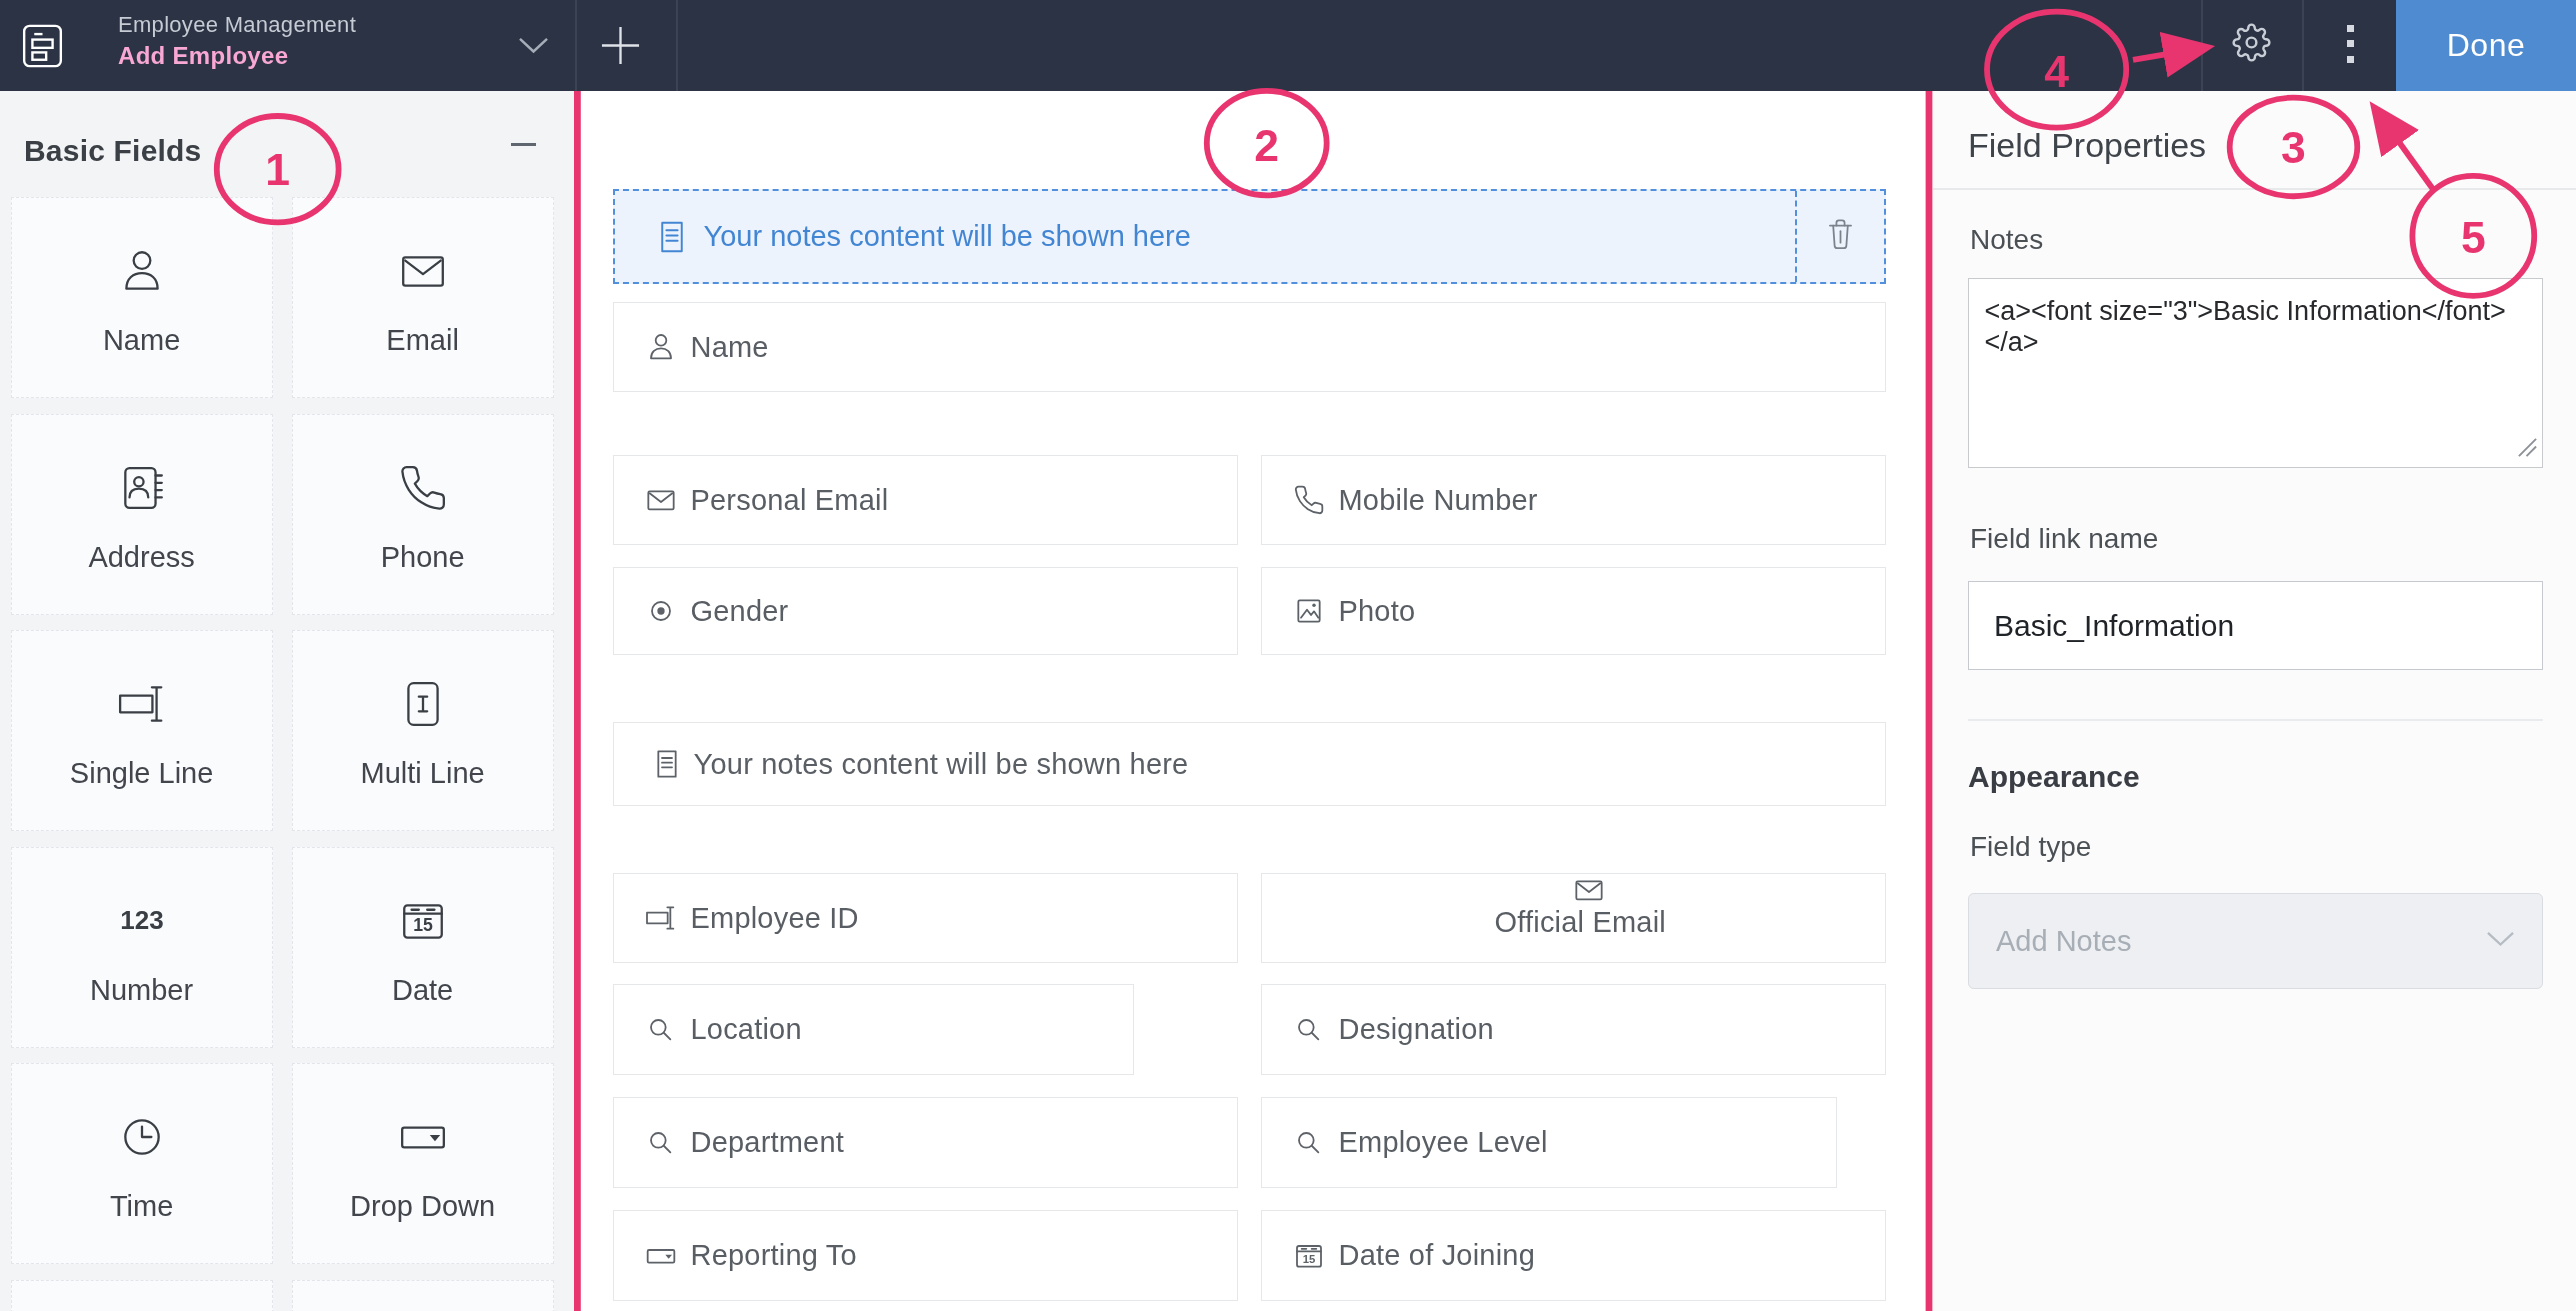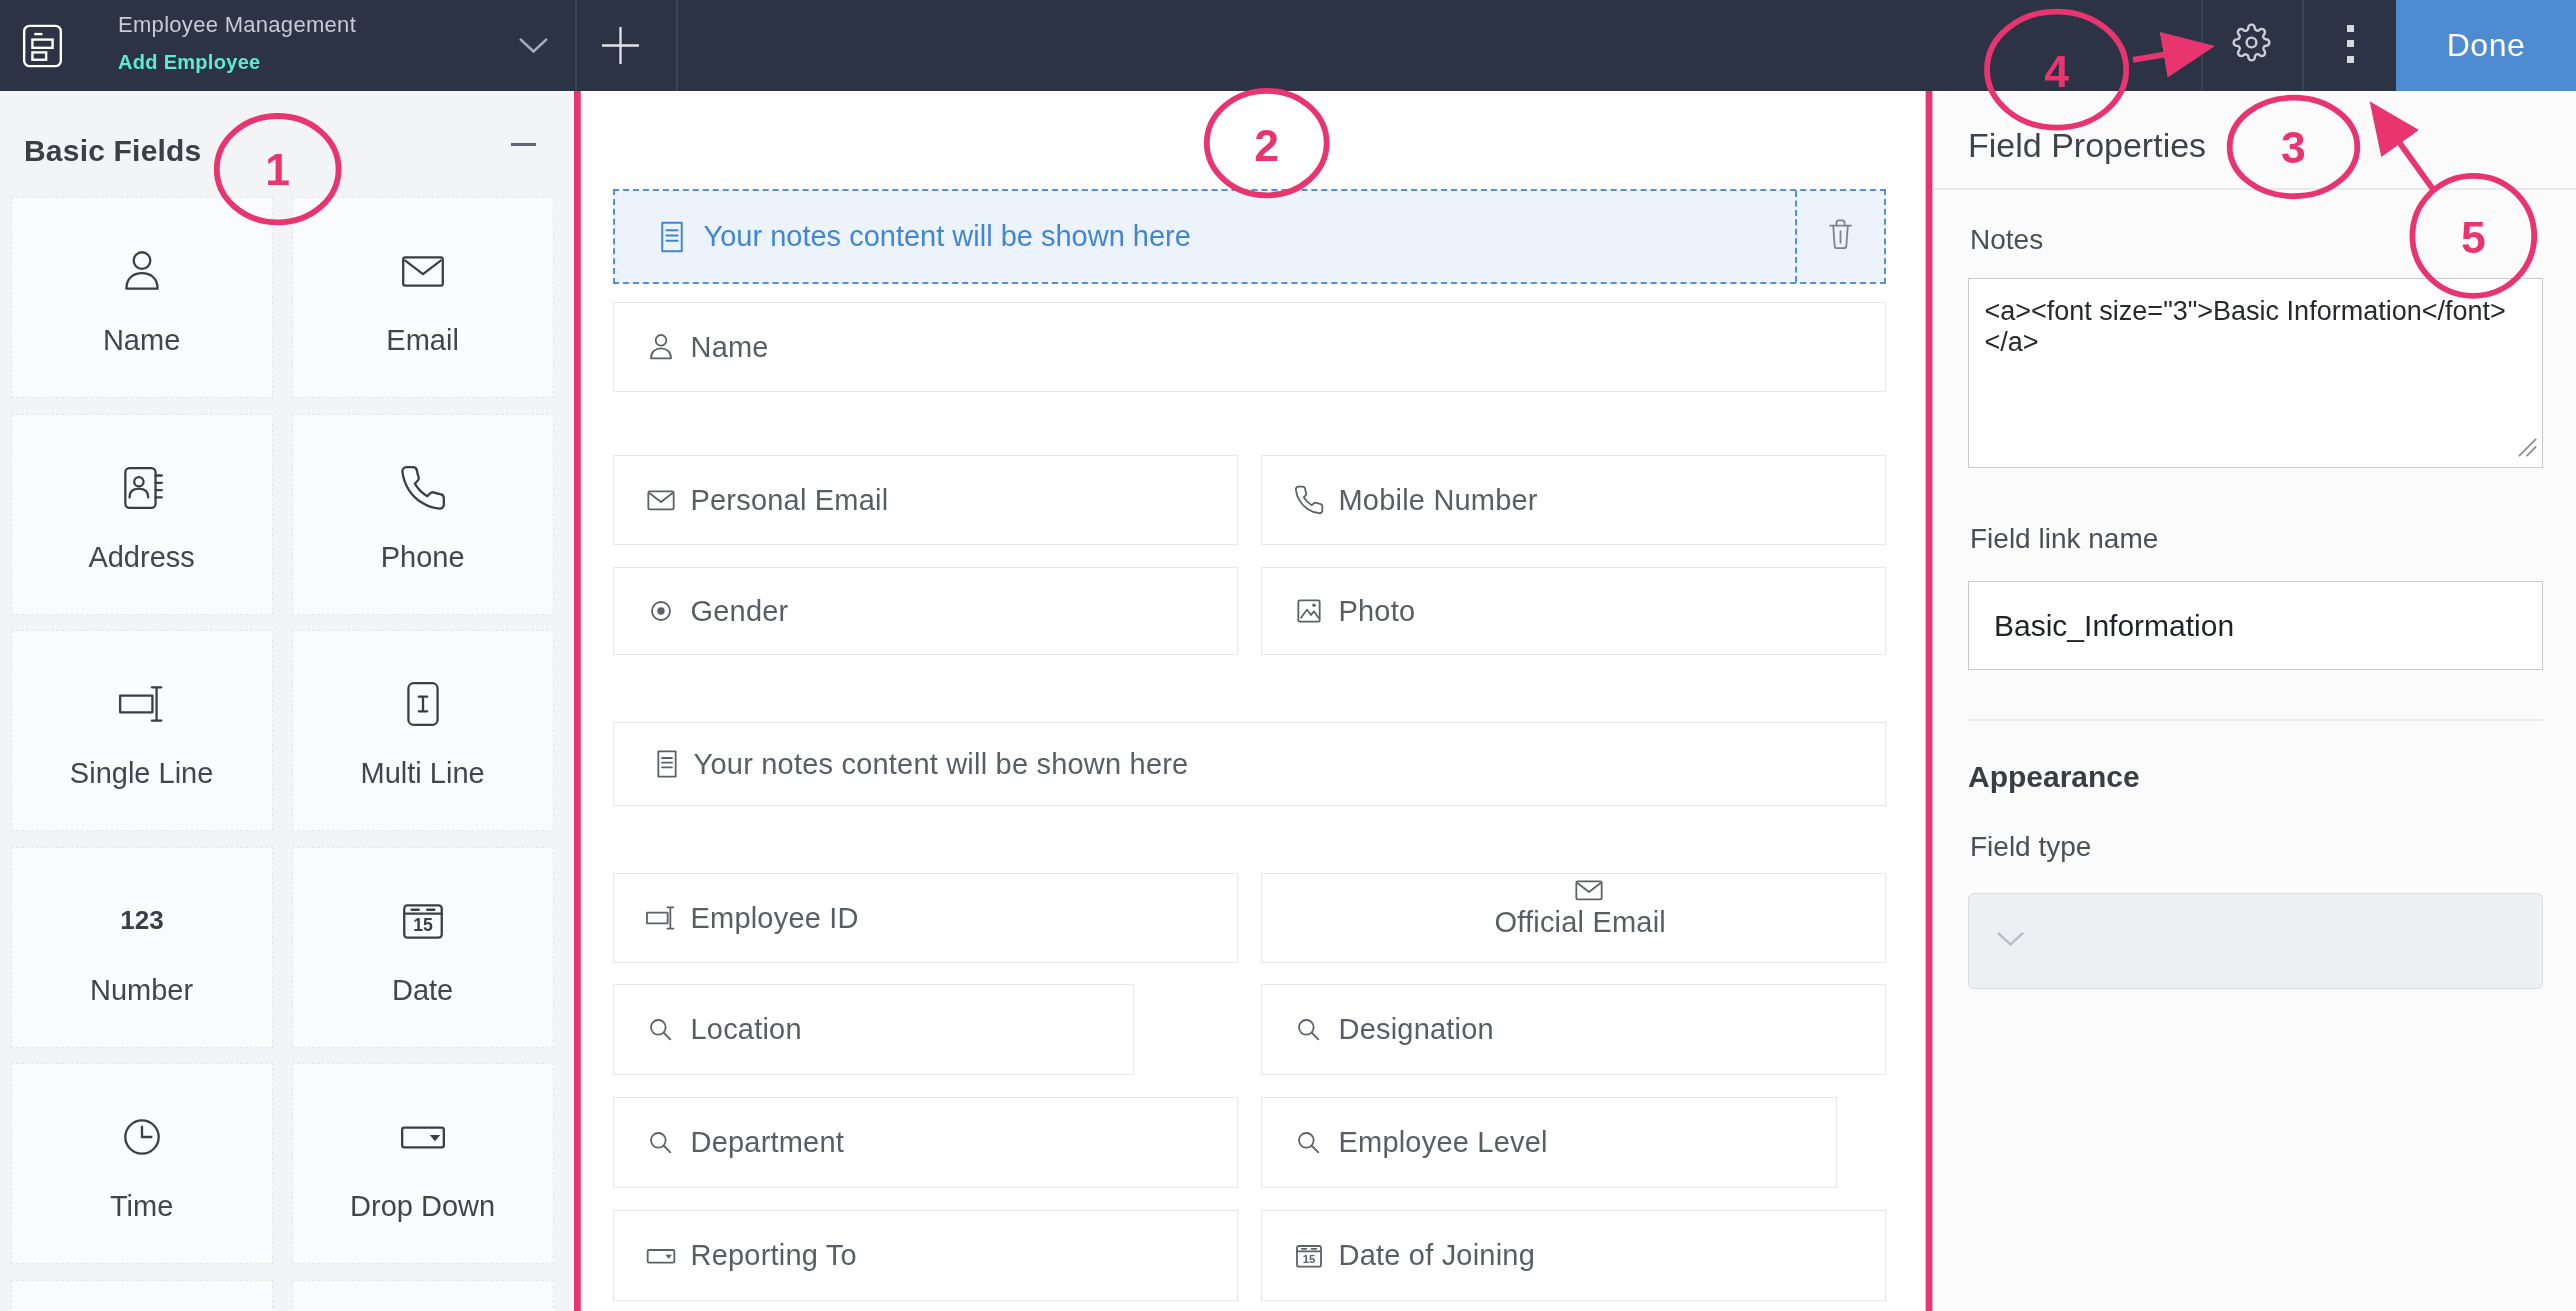--- a/index.html
+++ b/index.html
@@ -6,21 +6,21 @@
   html,body { background:#fff; }
   body { font-family:"Liberation Sans", sans-serif; }
   .page { position:relative; width:2576px; height:1311px; overflow:hidden; background:#fff;padding-left:32px; }
 
   
   .topbar { position:absolute; left:0; top:0; width:2576px; height:91px; background:#2B3344; z-index:5; }
   .topbar .vdiv { position:absolute; top:0; bottom:0; width:1.9px; background:#3C4354; }
   .form-icon { position:absolute; left:22px; top:24px; }
   .tb-titles { position:absolute; left:118px; top:11.6px; }
   .tb-app { font-size:22px; color:#C6CBD4; letter-spacing:0.3px; }
-  .tb-form { font-size:20px; color:#5eead4; font-weight:600; margin-top:13px; letter-spacing:0.3px; }
+  .tb-form { font-size:24px; color:#f9a8d4; font-weight:600; margin-top:4px; letter-spacing:0.3px; }
   .tb-chevron { position:absolute; left:518px; top:37px; }
   .tb-plus { position:absolute; left:600px; top:25px; }
   .tb-gear { position:absolute; left:2232px; top:23px; }
   .tb-kebab { position:absolute; left:2347px; top:25px; width:7.7px; }
   .tb-kebab span { display:block; width:6.8px; height:6.8px; background:#D6DAE0; margin-bottom:8.7px; }
   .done-btn { position:absolute; left:2396px; top:0; width:180px; height:91px; background:#4F8BD0; color:#fff;
               font-size:32px; display:flex; align-items:center; justify-content:center; letter-spacing:0.5px; cursor:pointer; }
 
   
   .sidebar { position:absolute; left:0; top:91px; width:581px; height:1220px; background:#F3F4F6; }
@@ -373,20 +373,21 @@
       <svg width="21" height="21" viewBox="0 0 22 22" stroke="#8D9299" stroke-width="2">
           <path d="M2 20L20 2M10 20L20 10"></path>
         </svg>
     </span>
     <div class="pn-label" style="left:37px; top:432px;">Field link name</div>
     <input class="pn-input" type="text" spellcheck="false" value="Basic_Information" style="">
     <div class="pn-divider2"></div>
     <div class="pn-appearance">Appearance</div>
     <div class="pn-label" style="left:37px; top:740px;">Field type</div>
     <div class="pn-select">
+      <span class="sel-text">Add Notes</span>
       <span>
         <svg width="29" height="16.4" viewBox="0 0 30 17" fill="none" stroke="#B6BCC4" stroke-width="2.4">
             <path d="M2 2l13 12L28 2"></path>
           </svg>
       </span>
     </div>
   </section>
 
   <svg class="annotations" viewBox="0 0 2664 1356">
     <defs>

